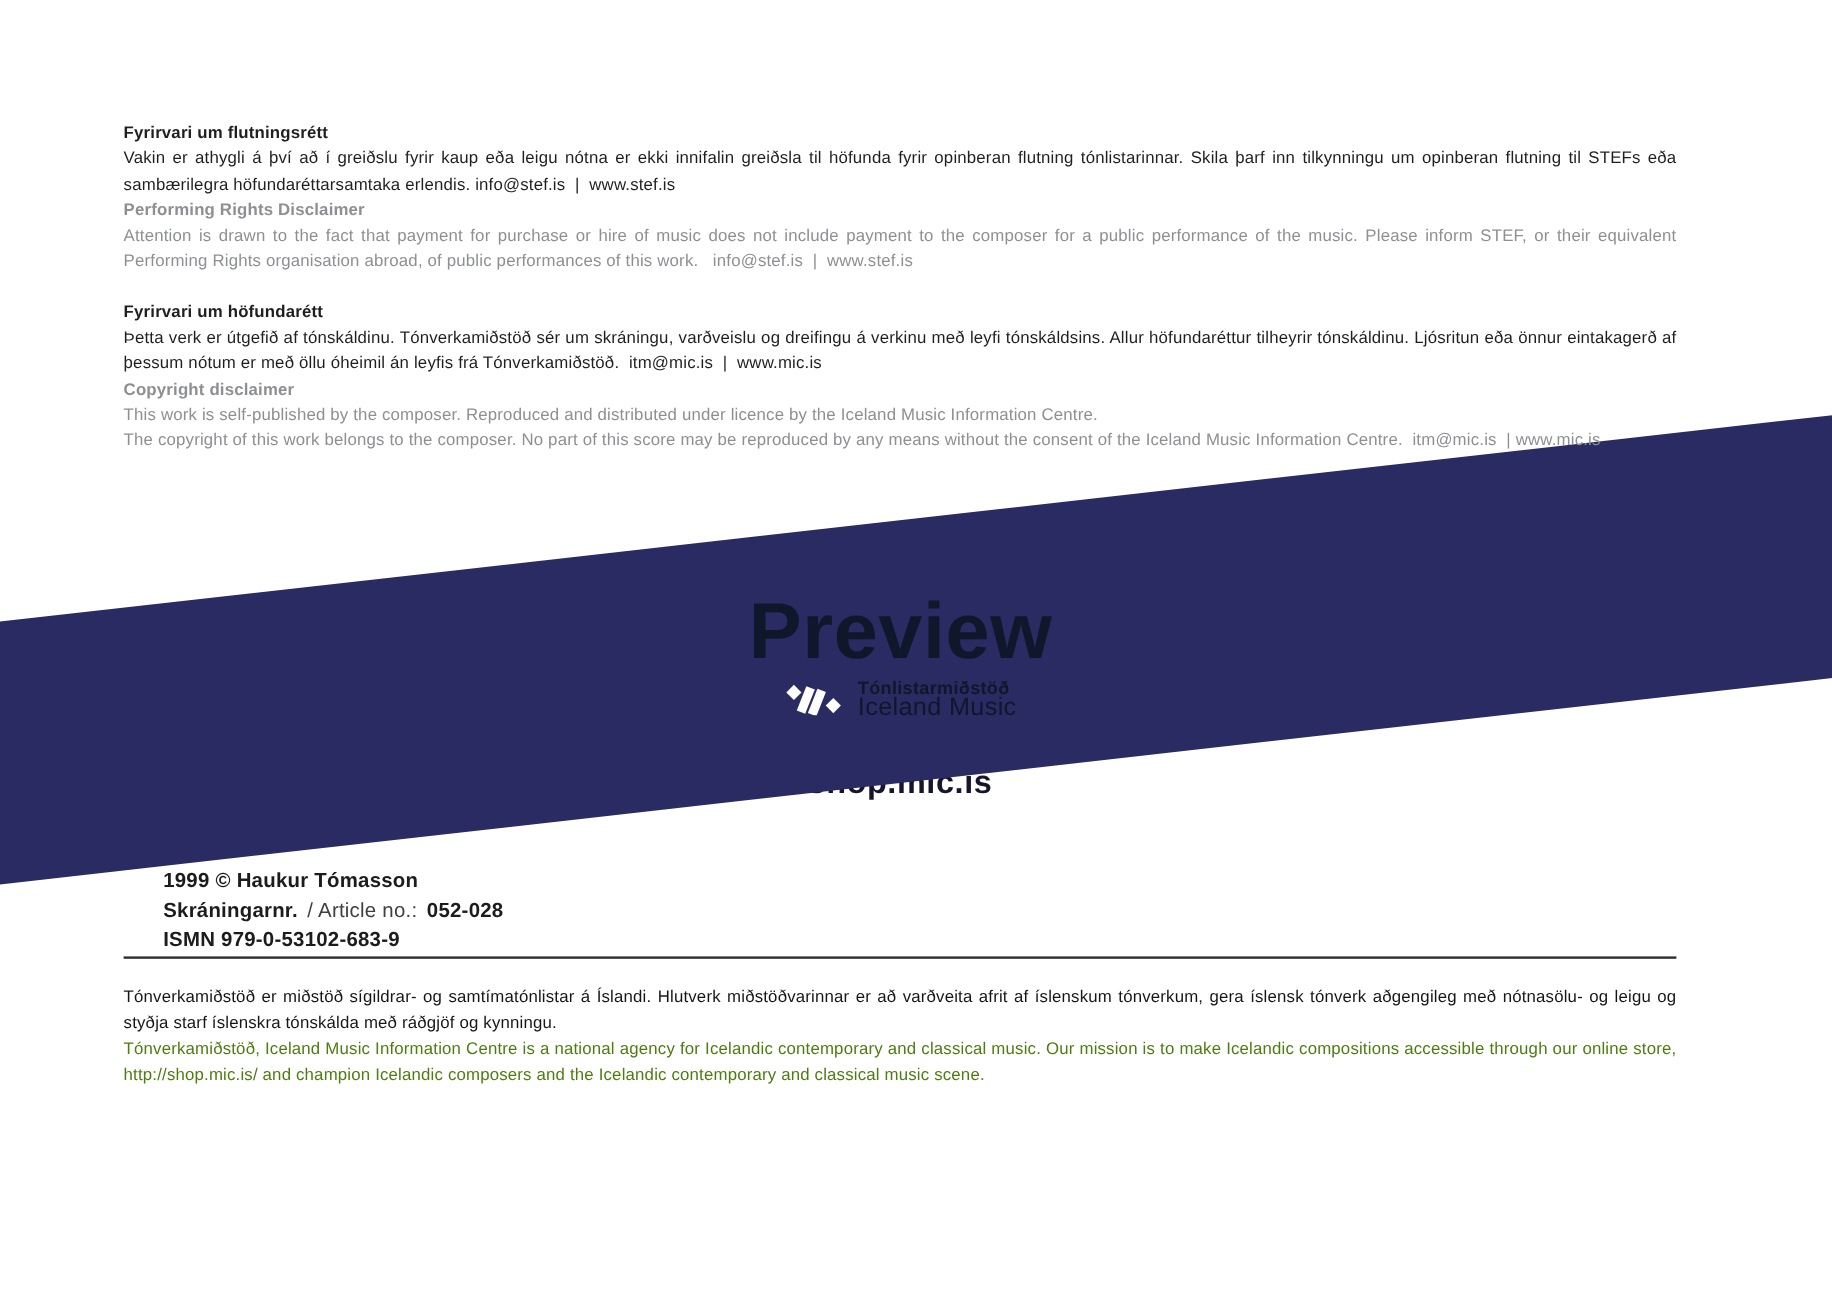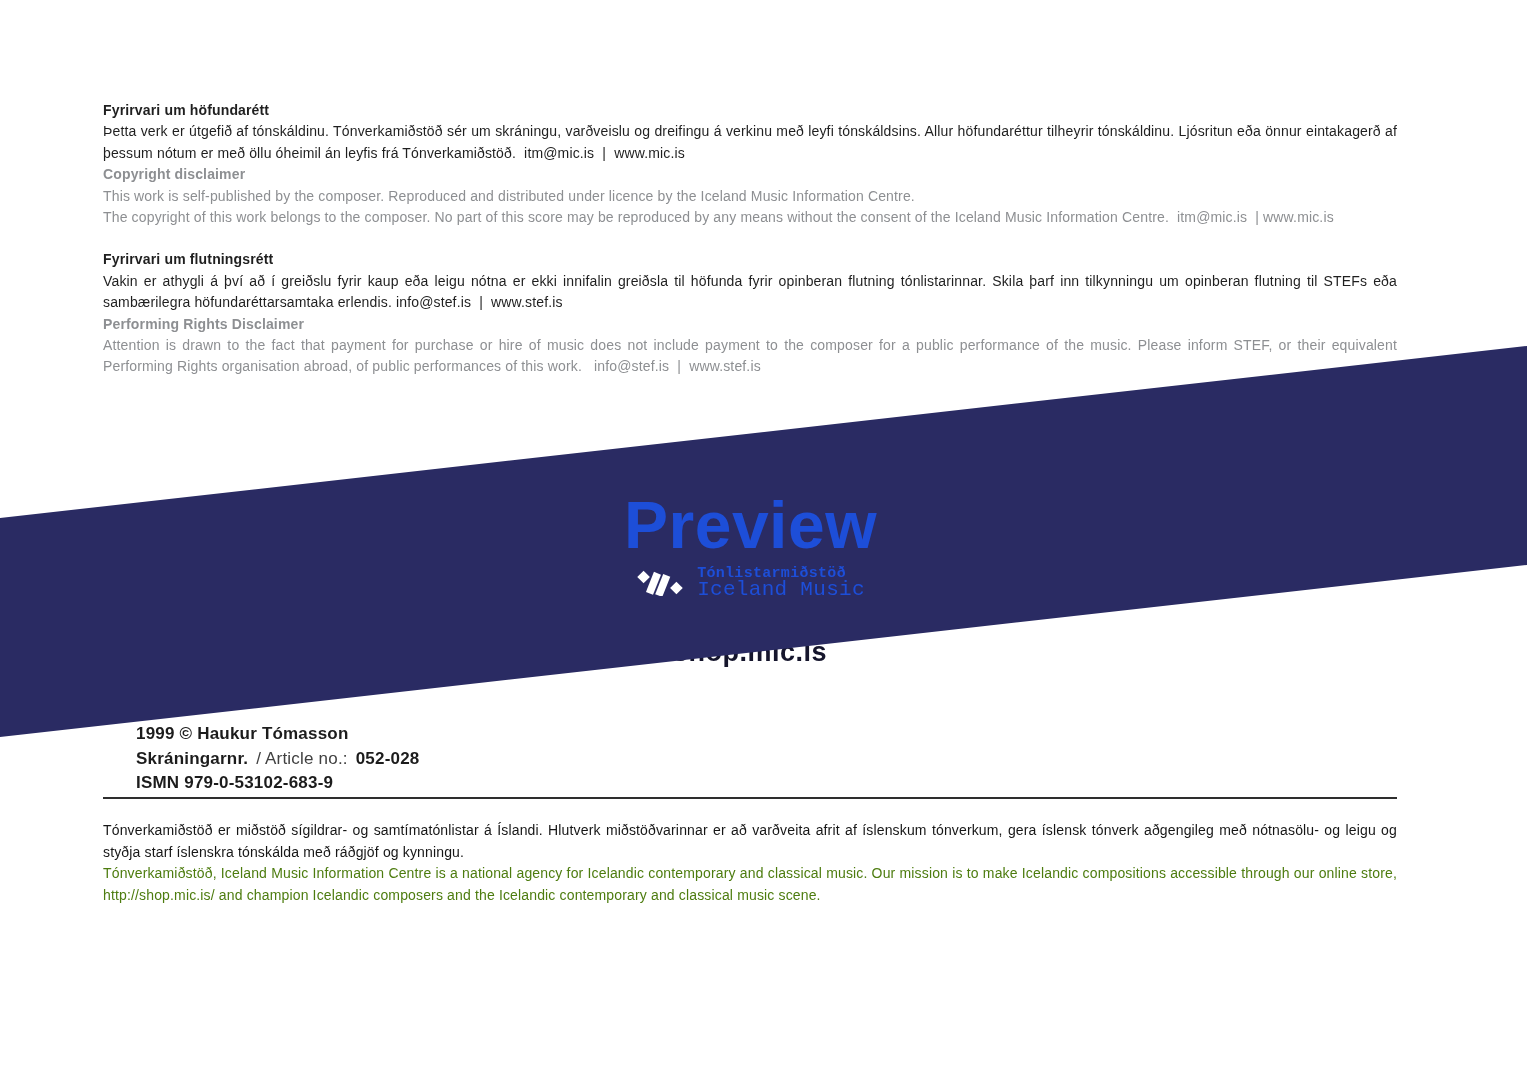--- a/index.html
+++ b/index.html
@@ -27,24 +27,24 @@
   .shop-url{
     position:absolute;left:103px;right:130px;top:637px;z-index:1;
     text-align:center;font-size:27px;line-height:30px;font-weight:600;
     letter-spacing:.5px;color:#15152c;
   }
   
   .band-svg{position:absolute;left:0;top:0;width:1527px;height:1080px;z-index:2;pointer-events:none;}
   
   .banner-content{
     position:absolute;left:103px;right:129px;top:490px;z-index:3;
-    text-align:center;color:#1d4ed8;
+    text-align:center;color:#0f172a;
   }
   .preview-word{font-size:66px;line-height:70px;font-weight:700;letter-spacing:.5px;}
-  .logo-row{margin-top:6px;display:flex;align-items:center;justify-content:center;gap:13px;font-family:Liberation Mono, monospace;}
+  .logo-row{margin-top:6px;display:flex;align-items:center;justify-content:center;gap:13px;}
   .logo-mark{width:48px;height:27px;display:block;}
   .logo-text{text-align:left;}
   .logo-text .l1{font-size:15px;line-height:16px;font-weight:700;letter-spacing:.3px;}
   .logo-text .l2{font-size:21px;line-height:16px;font-weight:400;letter-spacing:.3px;}
   
   .pub-block{
     position:absolute;left:103px;top:722px;z-index:4;
     font-size:17px;line-height:24.5px;font-weight:600;color:#1c1c1c;letter-spacing:.2px;margin-left:33px;
   }
   .pub-block .sep{color:#404040;font-weight:400;margin:0 3px;}
@@ -61,31 +61,31 @@
     color:#141414;letter-spacing:.1px;
   }
 </style>
 </head>
 <body>
 
 <div class="page">
 
   <section class="disclaimers">
     <div class="block">
+      <h3>Fyrirvari um flutningsrétt</h3>
+      <p class="p-just txt-dark">Vakin er athygli á því að í greiðslu fyrir kaup eða leigu nótna er ekki innifalin greiðsla til höfunda fyrir opinberan flutning tónlistarinnar. Skila þarf inn tilkynningu um opinberan flutning til STEFs eða sambærilegra höfundaréttarsamtaka erlendis. info@stef.is &nbsp;| &nbsp;www.stef.is</p>
+      <h3 class="gray">Performing Rights Disclaimer</h3>
+      <p class="p-just txt-gray">Attention is drawn to the fact that payment for purchase or hire of music does not include payment to the composer for a public performance of the music. Please inform STEF, or their equivalent Performing Rights organisation abroad, of public performances of this work. &nbsp;&nbsp;info@stef.is &nbsp;| &nbsp;www.stef.is</p>
+    </div>
+    <div class="block">
       <h3>Fyrirvari um höfundarétt</h3>
       <p class="p-just txt-dark">Þetta verk er útgefið af tónskáldinu. Tónverkamiðstöð sér um skráningu, varðveislu og dreifingu á verkinu með leyfi tónskáldsins. Allur höfundaréttur tilheyrir tónskáldinu. Ljósritun eða önnur eintakagerð af þessum nótum er með öllu óheimil án leyfis frá Tónverkamiðstöð. &nbsp;itm@mic.is &nbsp;| &nbsp;www.mic.is</p>
       <h3 class="gray">Copyright disclaimer</h3>
       <p class="txt-gray">This work is self-published by the composer. Reproduced and distributed under licence by the Iceland Music Information Centre.</p>
       <p class="txt-gray">The copyright of this work belongs to the composer. No part of this score may be reproduced by any means without the consent of the Iceland Music Information Centre. &nbsp;itm@mic.is &nbsp;| www.mic.is</p>
-    </div>
-    <div class="block">
-      <h3>Fyrirvari um flutningsrétt</h3>
-      <p class="p-just txt-dark">Vakin er athygli á því að í greiðslu fyrir kaup eða leigu nótna er ekki innifalin greiðsla til höfunda fyrir opinberan flutning tónlistarinnar. Skila þarf inn tilkynningu um opinberan flutning til STEFs eða sambærilegra höfundaréttarsamtaka erlendis. info@stef.is &nbsp;| &nbsp;www.stef.is</p>
-      <h3 class="gray">Performing Rights Disclaimer</h3>
-      <p class="p-just txt-gray">Attention is drawn to the fact that payment for purchase or hire of music does not include payment to the composer for a public performance of the music. Please inform STEF, or their equivalent Performing Rights organisation abroad, of public performances of this work. &nbsp;&nbsp;info@stef.is &nbsp;| &nbsp;www.stef.is</p>
     </div>
   </section>
 
   <div class="shop-url">shop.mic.is</div>
 
   <svg class="band-svg" viewBox="0 0 1527 1080" preserveAspectRatio="none">
     <polygon points="0,518 1527,346 1527,565 0,737" fill="#2a2b63"></polygon>
   </svg>
 
   <div class="banner-content">

